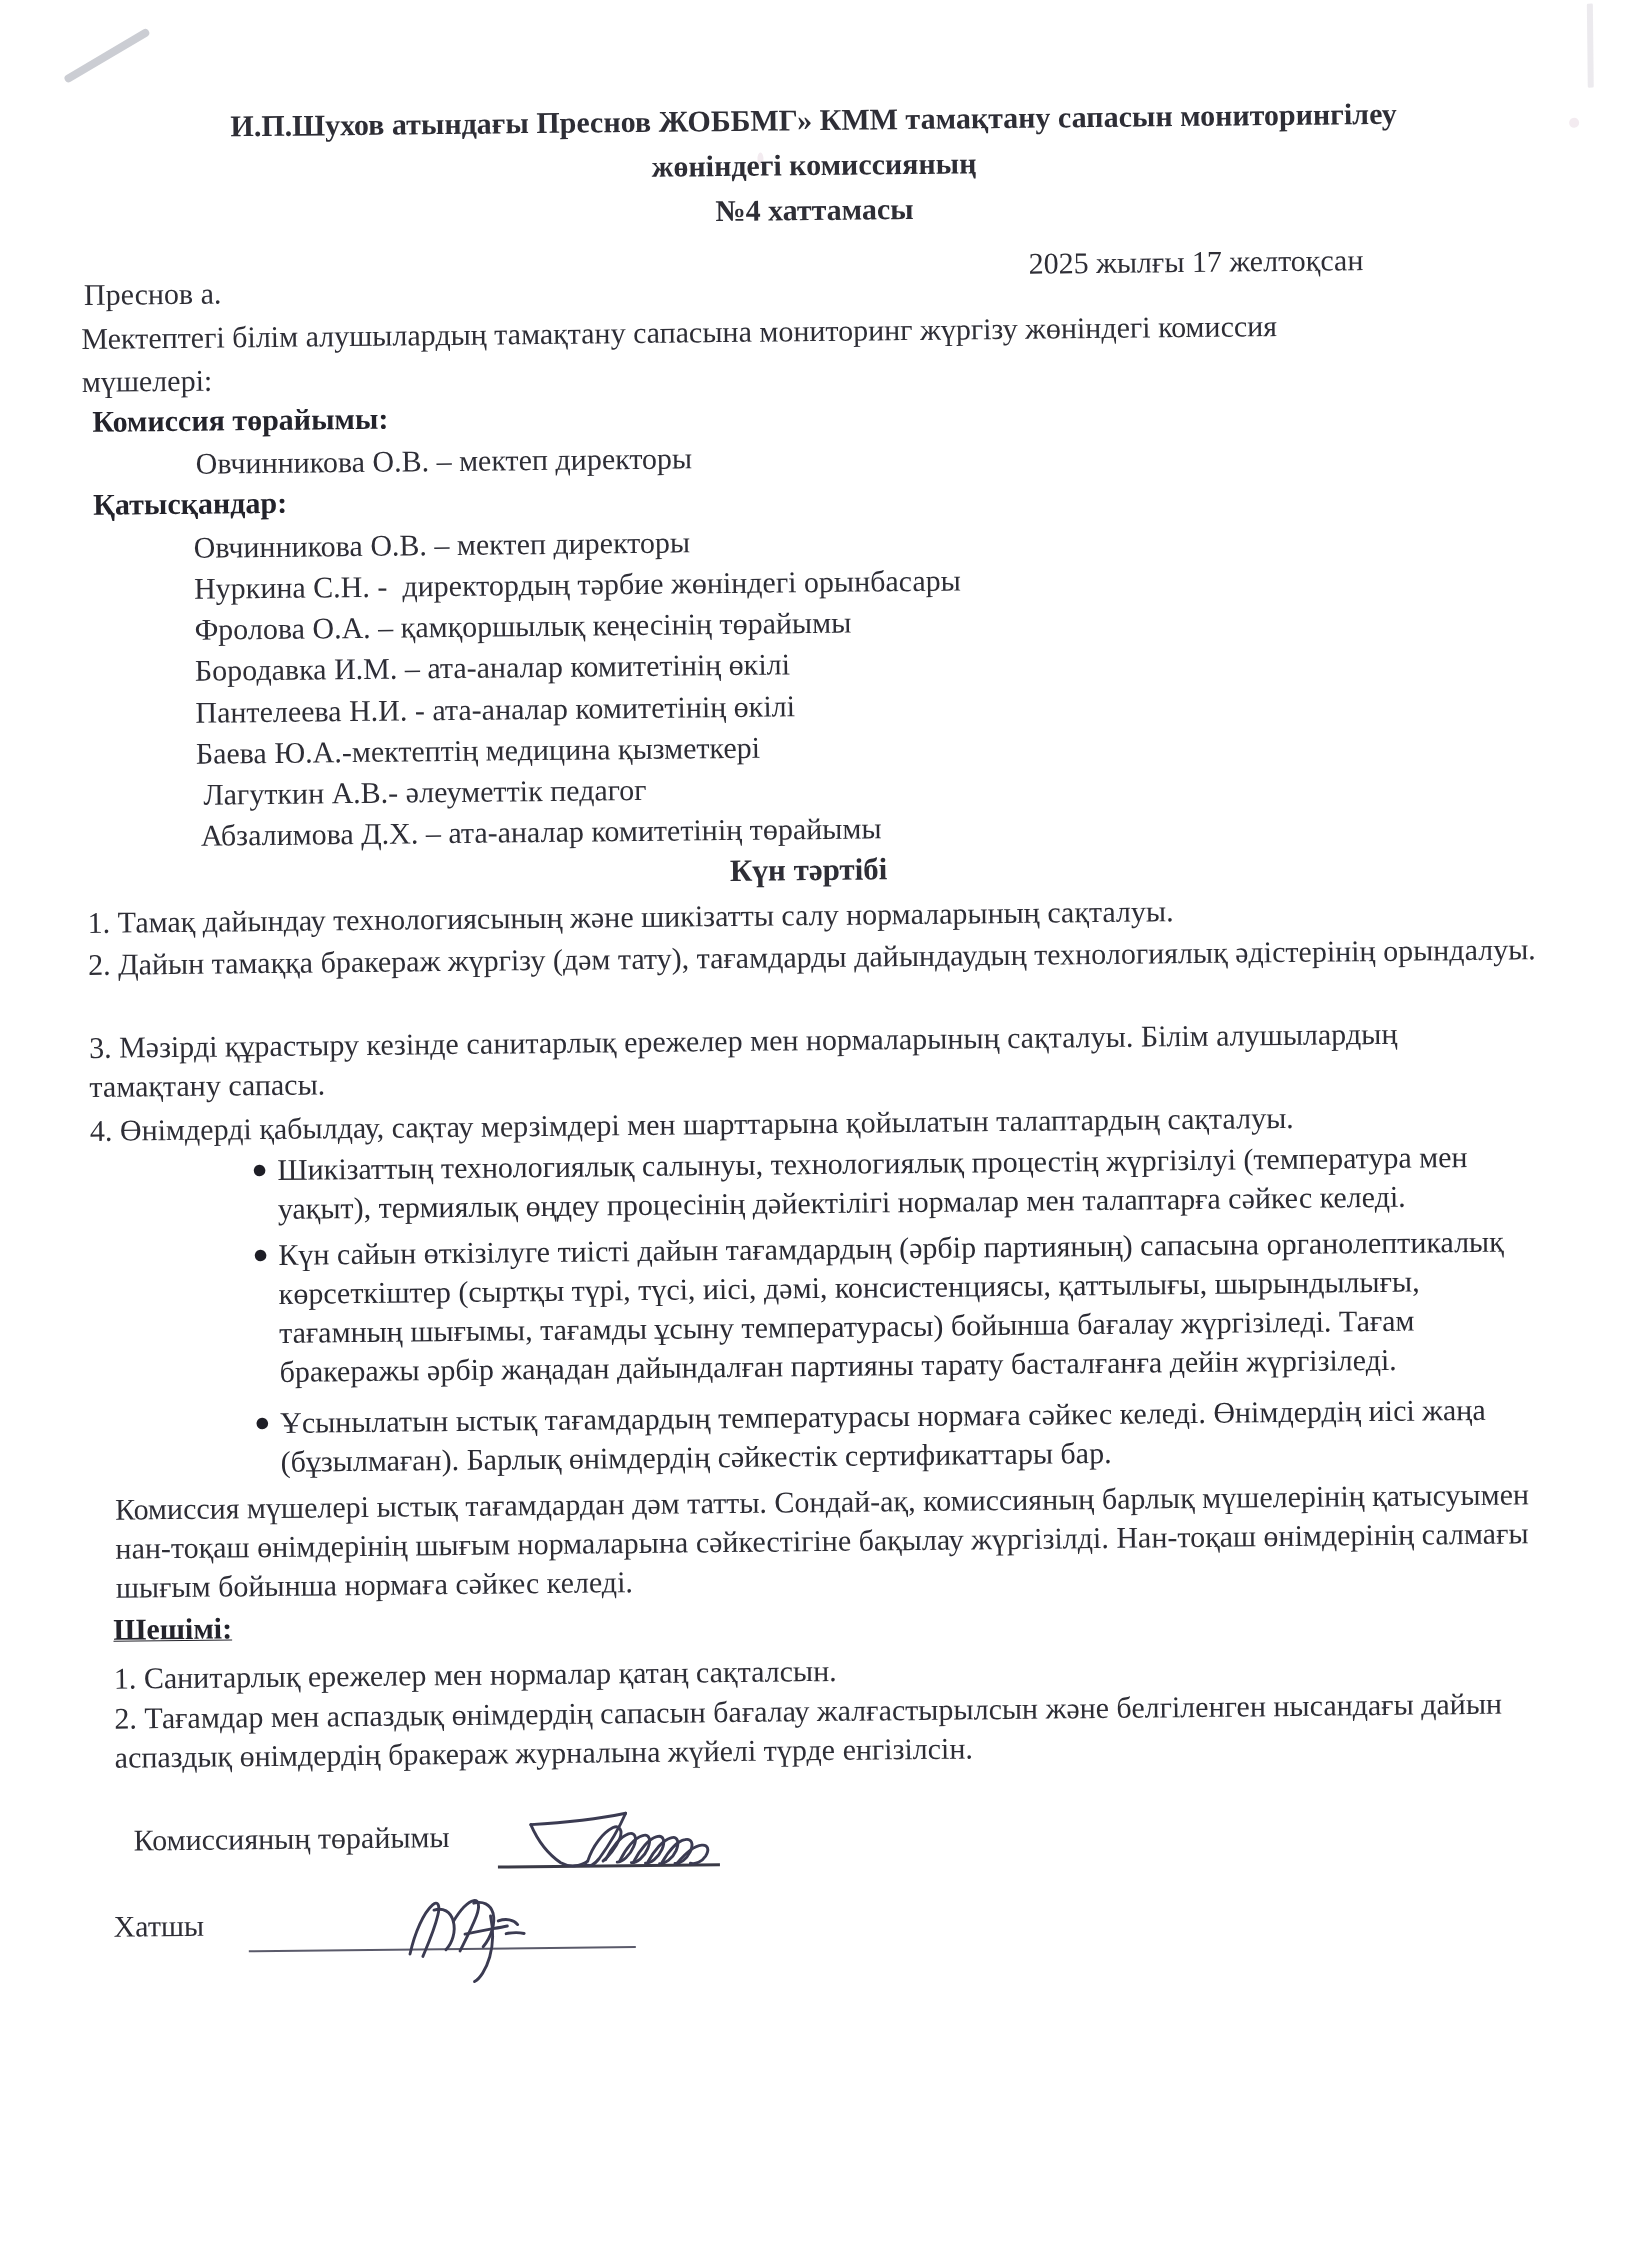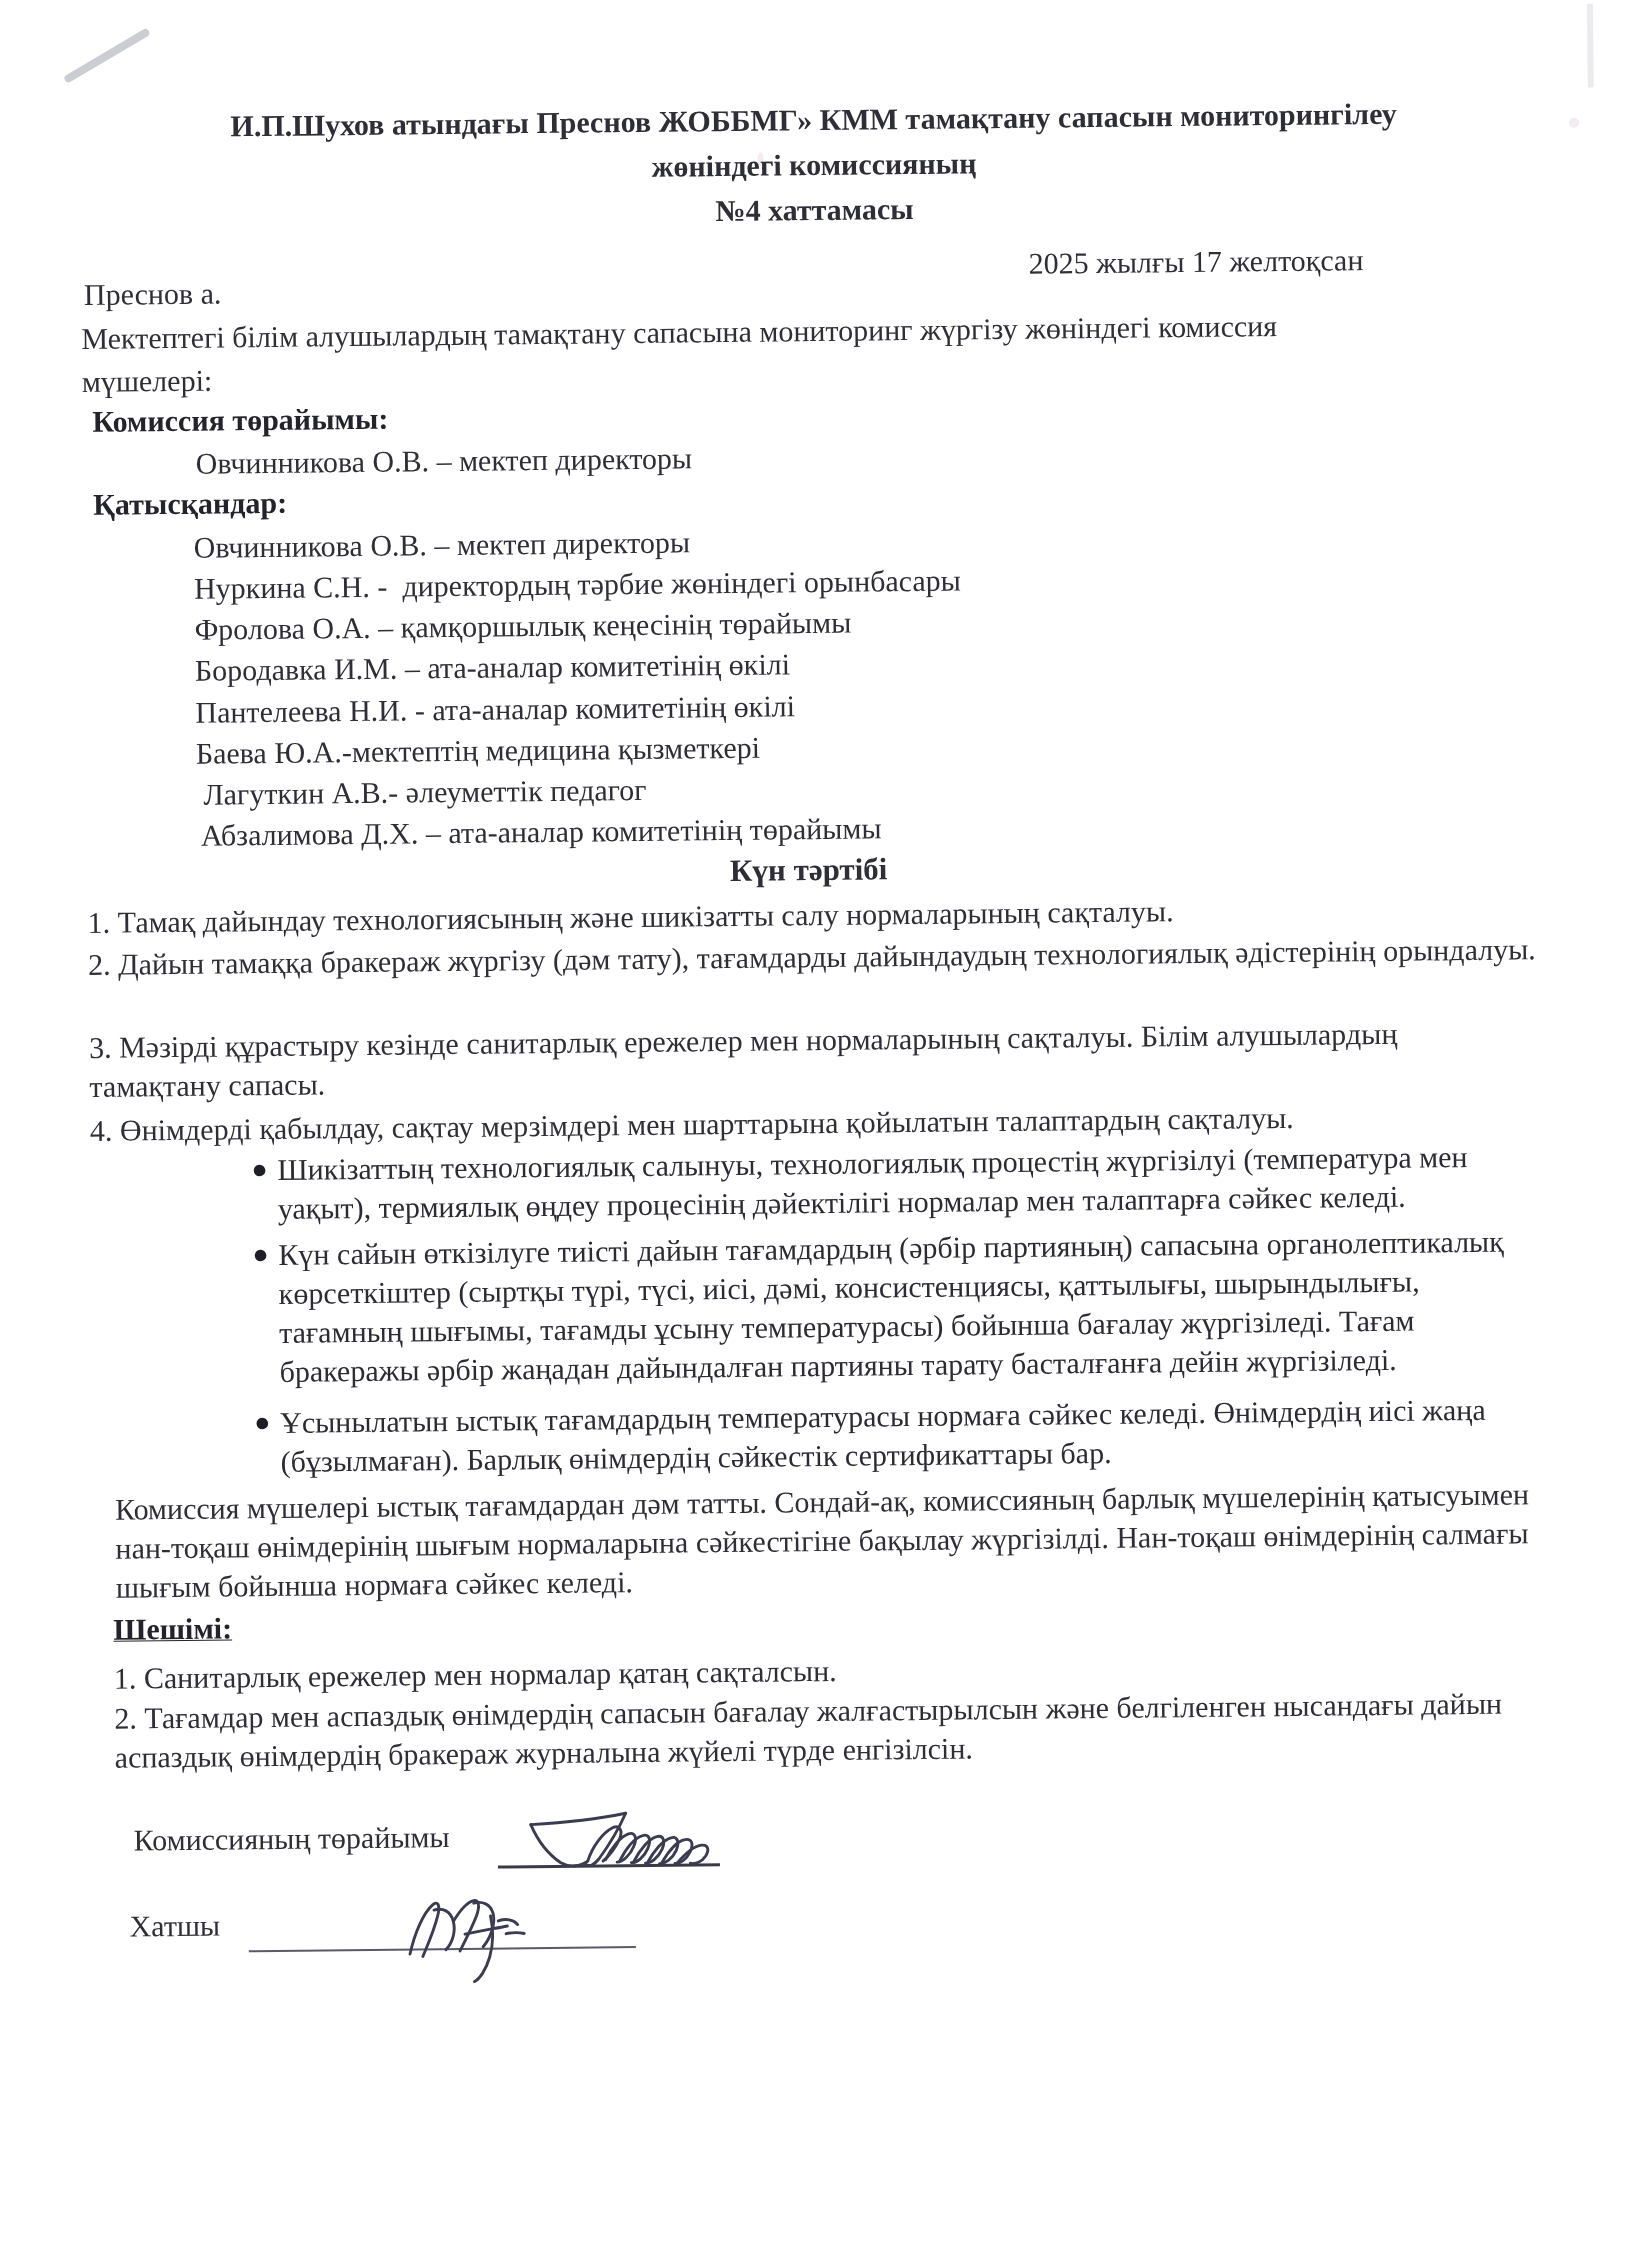--- a/index.html
+++ b/index.html
@@ -187,21 +187,21 @@
         <path d="M100 96 C 108 72, 124 52, 140 44 C 150 40, 156 48, 150 62 C 144 76, 132 90, 124 96"></path>
         <path d="M128 94 C 138 74, 152 58, 164 54 C 174 51, 178 60, 172 74 C 166 88, 154 98, 146 98"></path>
         <path d="M150 96 C 160 76, 174 60, 186 57 C 196 54, 200 63, 194 77 C 188 91, 176 100, 168 99"></path>
         <path d="M172 97 C 182 78, 196 62, 208 59 C 218 56, 222 65, 216 79 C 210 92, 198 101, 190 100"></path>
         <path d="M194 98 C 204 80, 218 64, 230 61 C 240 58, 244 67, 238 81 C 232 94, 220 102, 212 101"></path>
         <path d="M216 99 C 226 82, 240 66, 252 64 C 262 62, 266 70, 260 83 C 254 95, 244 102, 236 101"></path>
         <path d="M240 100 C 252 86, 266 74, 278 73 C 288 72, 290 80, 284 90 C 278 99, 268 103, 260 101"></path>
       </g>
     </svg>
 
-    <div class="txt" style="left:121px; top:1904px;">Хатшы</div>
+    <div class="txt" style="left:105px; top:1904px;">Хатшы</div>
     <div class="sig-line thin" style="left:240px; top:1944px; width:387px;"></div>
     <svg class="sig-svg" width="167" height="103" viewBox="0 0 260 160" style="left:387px; top:1880px;">
       <g fill="none" stroke="#3b3b52" stroke-width="4.5" stroke-linecap="round" stroke-linejoin="round">
         <path d="M22 108 C 30 74, 44 44, 58 32 C 66 25, 70 32, 66 48 C 60 72, 48 98, 42 112"></path>
         <path d="M60 40 C 74 36, 86 42, 90 58 C 94 74, 88 92, 78 102"></path>
         <path d="M90 58 C 100 42, 112 28, 122 26 C 130 25, 132 34, 126 50 C 118 70, 106 92, 100 104"></path>
         <path d="M122 30 C 136 26, 148 32, 152 46 C 156 62, 148 84, 136 98"></path>
         <path d="M108 78 C 128 74, 152 70, 174 66"></path>
         <path d="M148 50 C 152 70, 152 94, 146 114 C 140 134, 130 148, 122 152"></path>
         <path d="M160 58 C 172 54, 184 56, 190 64"></path>

